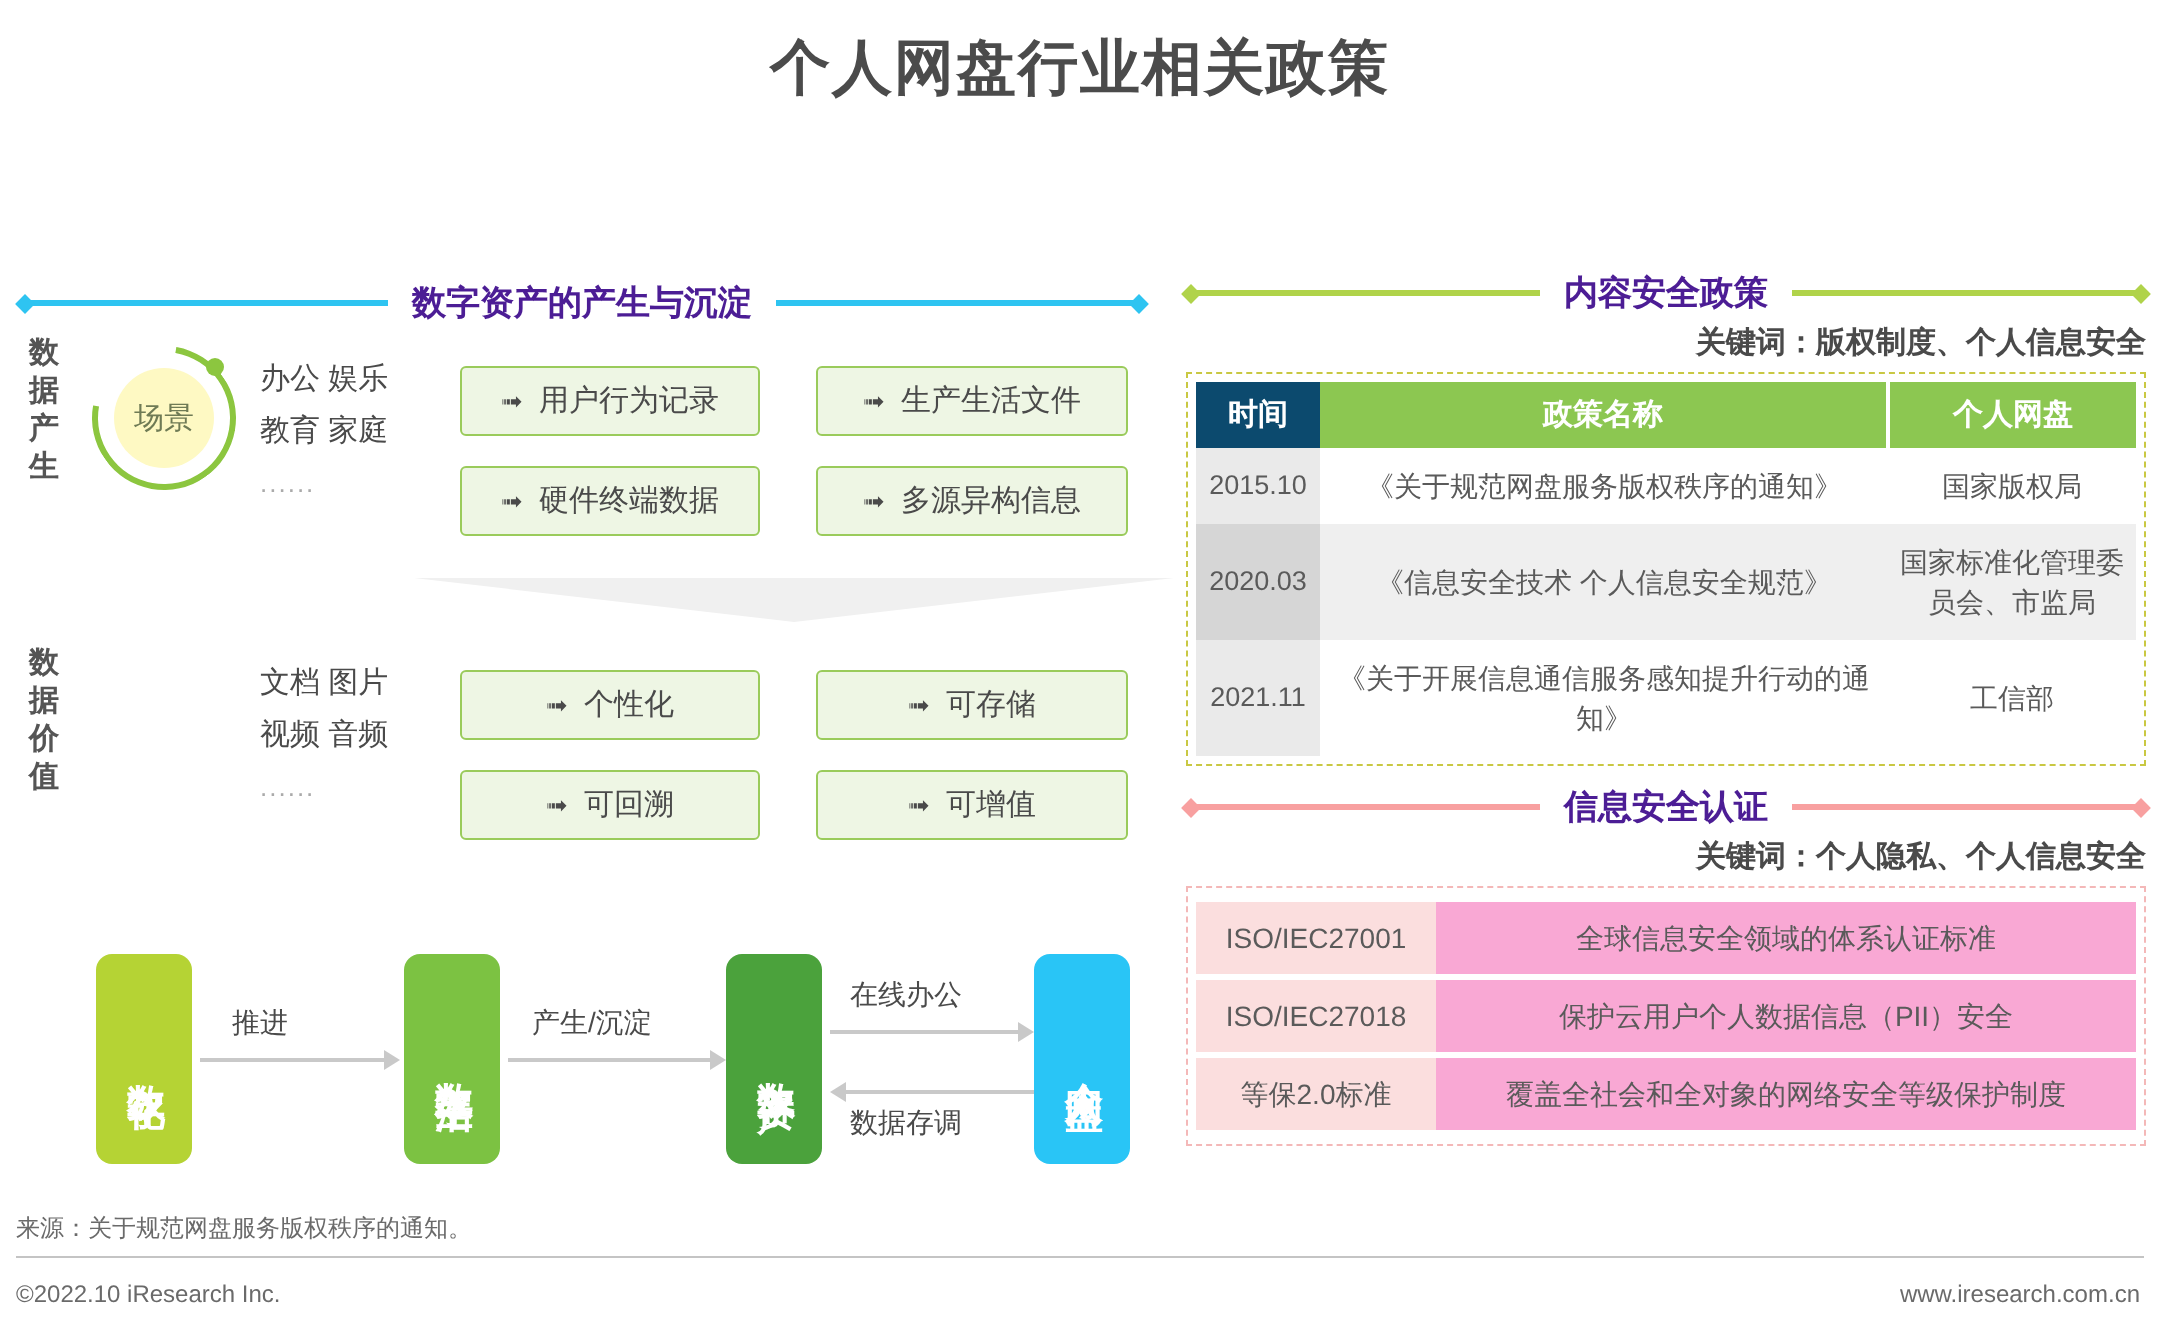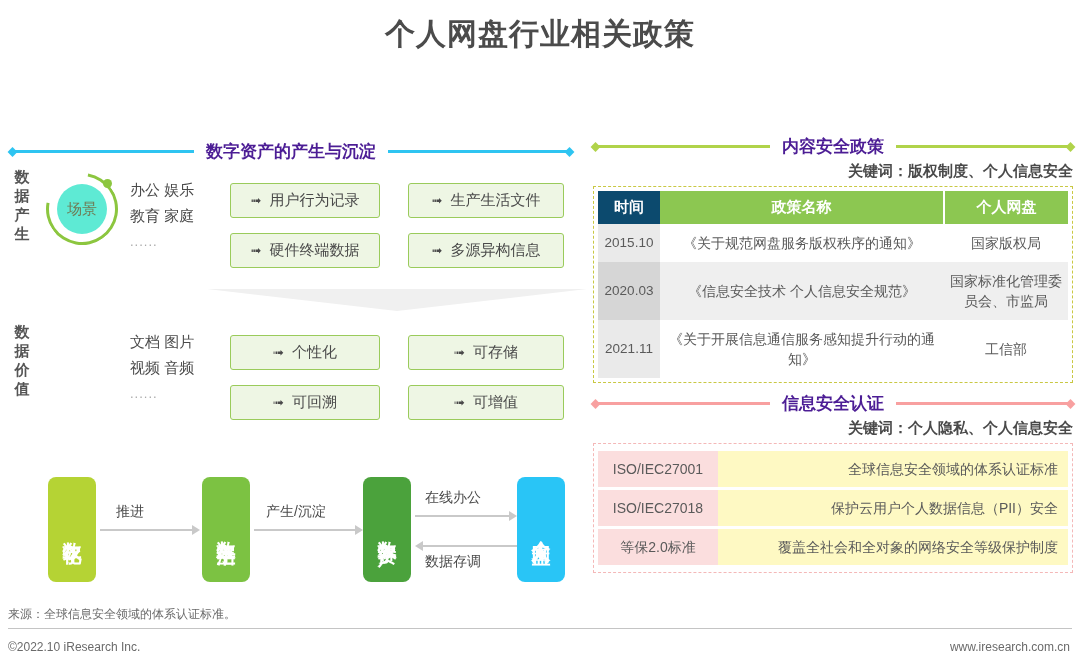--- a/index.html
+++ b/index.html
@@ -48,21 +48,21 @@
 
   .badge { position: absolute; width: 72px; height: 72px; }
   .badge .ring {
     position: absolute; inset: 0; border-radius: 50%;
     border: 3px solid #8cc63f;
     border-top-color: transparent;
     transform: rotate(-35deg);
   }
   .badge .inner {
     position: absolute; left: 11px; top: 11px; width: 50px; height: 50px;
-    border-radius: 50%; background: #5eead4;
+    border-radius: 50%; background: #fef9c3;
     display: flex; align-items: center; justify-content: center;
     font-size: 15px; color: #6f7b55; font-weight: normal;
   }
   .badge .dot {
     position: absolute; width: 9px; height: 9px; border-radius: 50%;
     background: #8cc63f; right: 6px; top: 6px;
   }
 
   .keywords { position: absolute; width: 86px; font-size: 15px; color: #4a4a4a; line-height: 26px; }
   .keywords .dots { color: #aaa; letter-spacing: 1px; font-size: 13px; }
@@ -127,21 +127,21 @@
   td.c-time { background: #eaeaea; width: 62px; font-size: 13.5px; }
   tr.alt td.c-time { background: #d6d6d6; }
   tr.alt td { background: #efefef; }
 
   table.cert { border-collapse: separate; border-spacing: 0 3px; }
   table.cert td.c-key {
     background: #fbdede; width: 120px; text-align: center;
     font-size: 14px; color: #5a5a5a; padding: 8px 4px;
   }
   table.cert td.c-val {
-    background: #fef9c3; text-align: right; padding: 8px 10px;
+    background: #f9a8d4; text-align: center; padding: 8px 10px;
     font-size: 14px; color: #5a5a5a; line-height: 20px;
   }
 
   
   .source {
     position: absolute; left: 8px; top: 606px;
     font-size: 12px; color: #6a6a6a;
   }
   .foot-rule {
     position: absolute; left: 8px; top: 628px; width: 1064px; height: 1px;
@@ -314,18 +314,18 @@
           </tr>
           <tr>
             <td class="c-key">等保2.0标准</td>
             <td class="c-val">覆盖全社会和全对象的网络安全等级保护制度</td>
           </tr>
         </tbody>
       </table>
     </div>
   </div>
 
-  <div class="source">来源：全球信息安全领域的体系认证标准。</div>
+  <div class="source">来源：关于规范网盘服务版权秩序的通知。</div>
   <div class="foot-rule"></div>
   <div class="foot-left">©2022.10 iResearch Inc.</div>
   <div class="foot-right">www.iresearch.com.cn</div>
 
 </div>
 
 </body></html>

